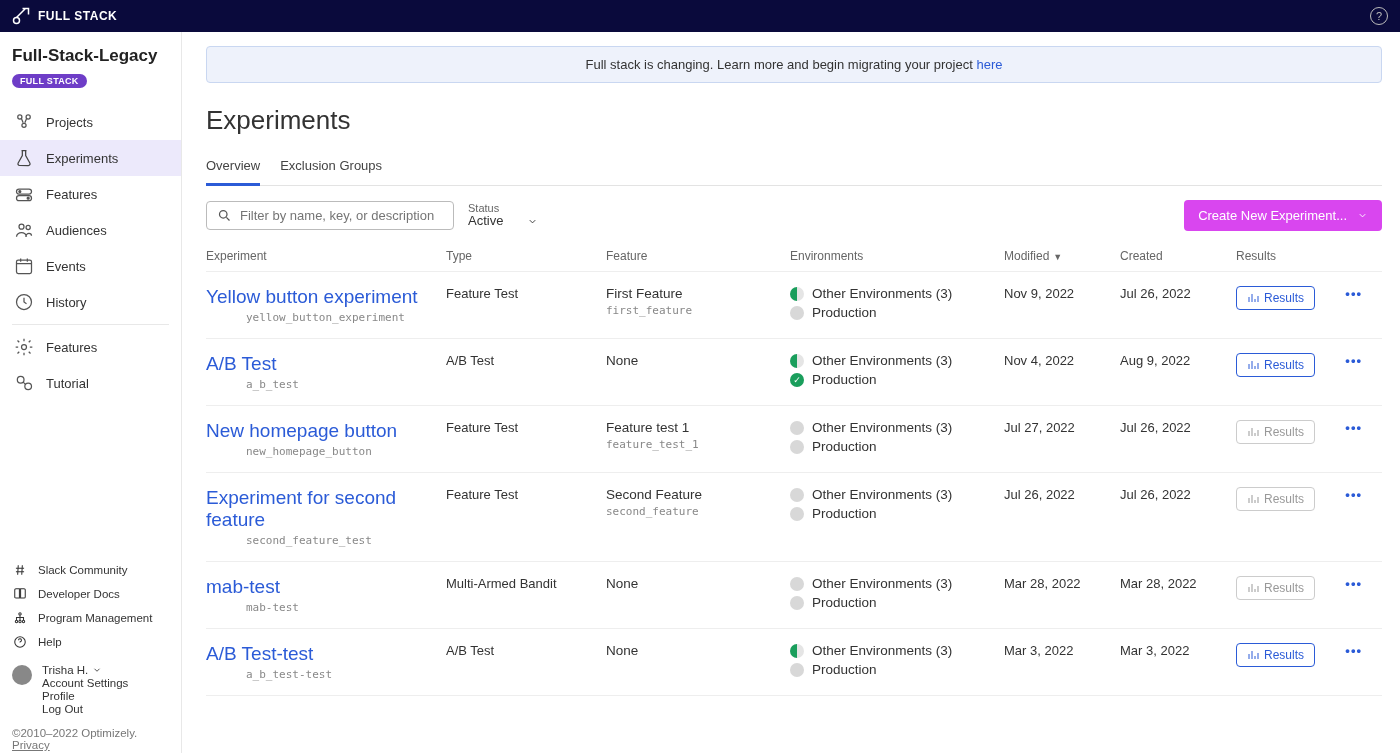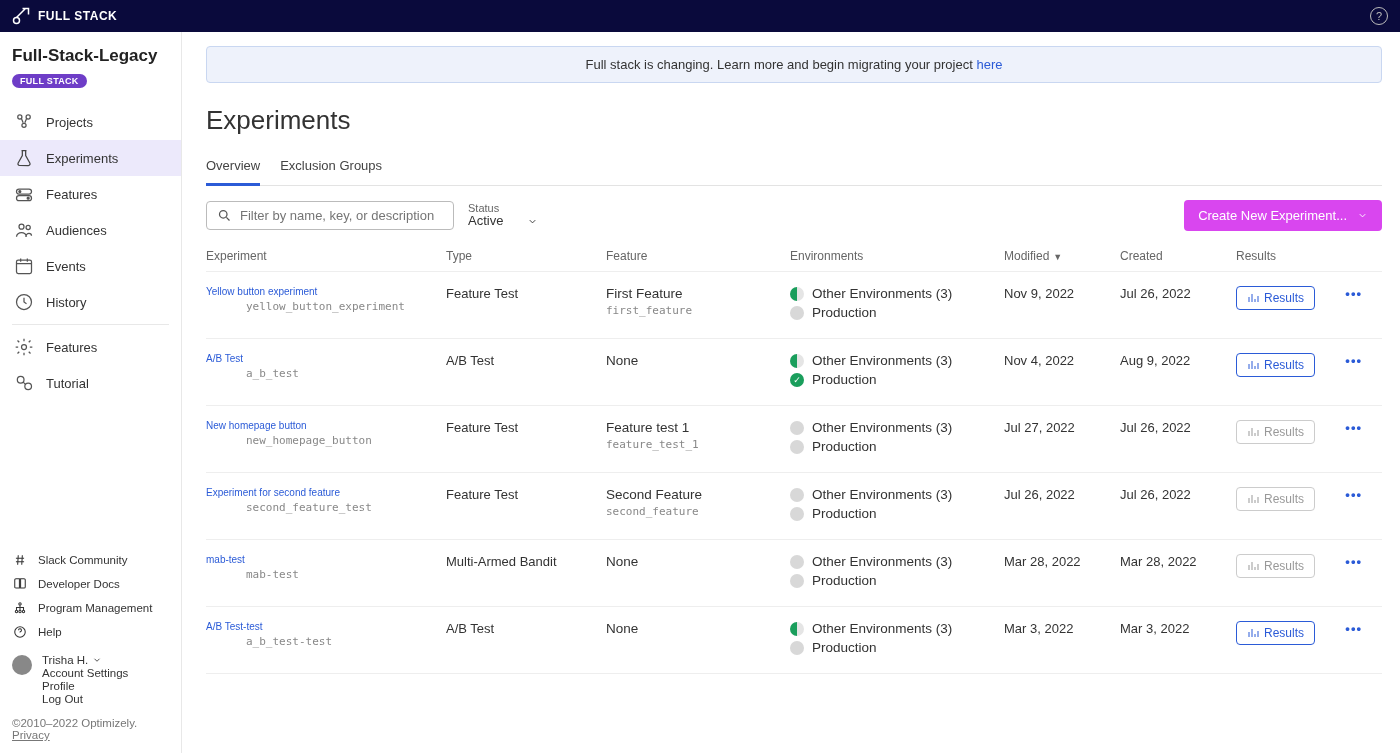--- a/index.html
+++ b/index.html
@@ -13,21 +13,21 @@
 .sidebar { width: 182px; border-right: 1px solid #e8e8e8; display: flex; flex-direction: column; }
 .sidebar-header { padding: 14px 12px 10px 12px; }
 .project-title { font-size: 17px; font-weight: 700; color: #222; margin-bottom: 6px; }
 .project-badge { display: inline-block; background: #6e3dc7; color: #fff; font-size: 9px; font-weight: 700; padding: 2px 8px; border-radius: 9px; letter-spacing: 0.3px; }
 .nav { padding: 6px 0; }
 .nav-item { display: flex; align-items: center; gap: 12px; padding: 8px 14px; cursor: pointer; color: #333; }
 .nav-item.active { background: #ece9fb; }
 .nav-item .icon { width: 20px; height: 20px; display: flex; align-items: center; justify-content: center; color: #555; }
 .nav-item.active .icon { color: #444; }
 .nav-divider { height: 1px; background: #e8e8e8; margin: 4px 12px; }
-.sidebar-footer { margin-top: auto; padding: 8px 12px 12px 12px; font-size: 11.5px; }
+.sidebar-footer { margin-top: auto; padding: 8px 12px 2px 12px; font-size: 11.5px; }
 .footer-link { display: flex; align-items: center; gap: 10px; padding: 4px 0; cursor: pointer; color: #333; }
 .footer-link .icon { width: 16px; height: 16px; display: flex; align-items: center; justify-content: center; }
 .user-block { display: flex; gap: 10px; margin-top: 10px; }
 .avatar { width: 20px; height: 20px; border-radius: 50%; background: #888; flex-shrink: 0; margin-top: 1px; }
 .user-lines { display: flex; flex-direction: column; gap: 1px; }
 .user-name-row { display: flex; align-items: center; gap: 4px; }
 .user-name { font-weight: 400; }
 .user-line { cursor: pointer; }
 .copyright { color: #777; margin-top: 12px; }
 .copyright .pl { text-decoration: underline; cursor: pointer; }
@@ -52,21 +52,21 @@
 .col-exp { width: 240px; }
 .col-type { width: 160px; }
 .col-feature { width: 184px; }
 .col-env { width: 214px; }
 .col-mod { width: 116px; }
 .col-created { width: 116px; }
 .col-results { width: 90px; }
 .col-menu { width: 36px; text-align: right; }
 .sort-indicator { margin-left: 4px; font-size: 9px; }
 .trow { display: flex; padding: 14px 0; border-bottom: 1px solid #eee; align-items: flex-start; }
-.exp-name { color: #2b5bd7; cursor: pointer; font-size: 10px; }
+.exp-name { color: #2b5bd7; cursor: pointer; font-size: 19px; }
 .exp-key { font-family: "SFMono-Regular", Menlo, monospace; font-size: 11px; color: #888; margin-top: 3px; margin-left: 40px; }
 .feature-name { font-size: 13.5px; }
 .feature-key { font-family: "SFMono-Regular", Menlo, monospace; font-size: 11px; color: #888; margin-top: 3px; }
 .env-line { display: flex; align-items: center; gap: 8px; font-size: 13.5px; margin-bottom: 4px; }
 .env-dot { width: 14px; height: 14px; border-radius: 50%; }
 .env-dot.half { background: linear-gradient(90deg, #1a9e5c 50%, #e5e5e5 50%); }
 .env-dot.gray { background: #d8d8d8; }
 .env-dot.green { background: #1a9e5c; display: flex; align-items: center; justify-content: center; }
 .env-dot.green::after { content: "✓"; color: #fff; font-size: 9px; }
 .results-btn { border: 1px solid #2b5bd7; color: #2b5bd7; background: #fff; border-radius: 4px; padding: 4px 10px; font-size: 12px; cursor: pointer; display: inline-flex; align-items: center; gap: 5px; }

